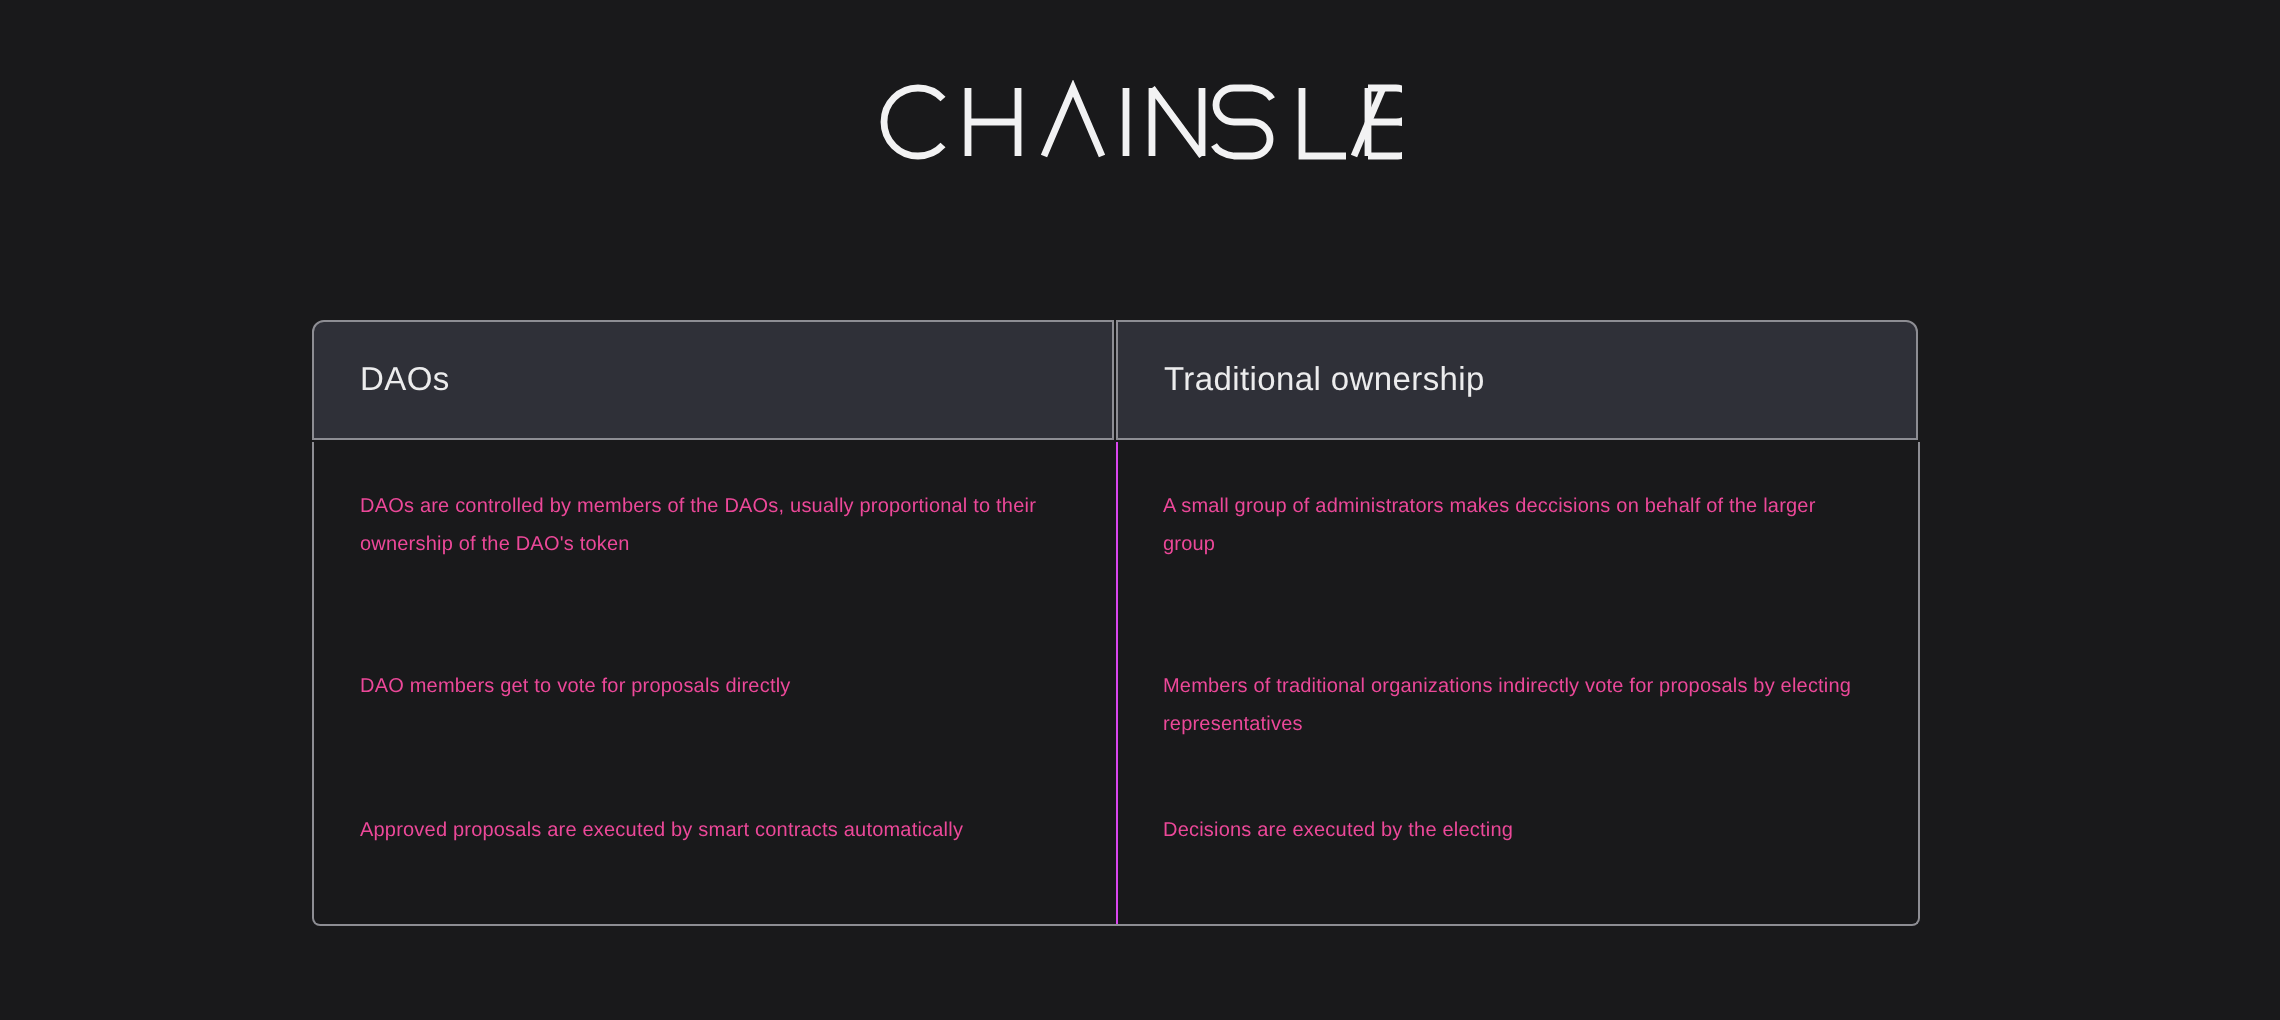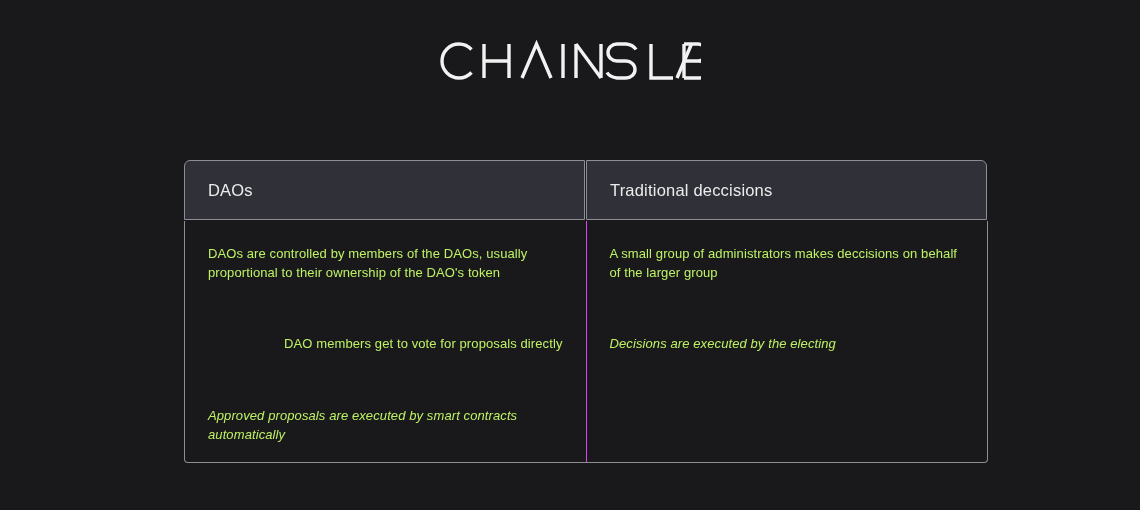--- a/index.html
+++ b/index.html
@@ -32,21 +32,21 @@
     width: 1140px;
     display: flex;
     justify-content: center;
     align-items: center;
   }
   .logo-svg { display: block; }
 
   
   .compare-table {
     position: absolute;
-    left: 184px;
+    left: 156px;
     top: 160px;
     width: 804px;
   }
 
   .header-row {
     display: flex;
     width: 100%;
   }
 
   .header-cell {
@@ -82,30 +82,30 @@
   .body-col {
     width: 401px;
     padding: 24px 23px 0 23px;
   }
   .body-col.right {
     border-left: 1px solid #d946ef;
     width: 402px;
   }
 
   .cell-text {
-    color: #bef264;
-    font-size: 13px;
+    color: #ec4899;
+    font-size: 10px;
     line-height: 18.6px;
     letter-spacing: 0.1px;
   }
 
   
   .row-slot-0 { height: 90px; }
-  .row-slot-1 { height: 72px; text-align: right; }
-  .row-slot-2 { height: 56px; font-style: italic; }
+  .row-slot-1 { height: 72px; }
+  .row-slot-2 { height: 56px; }
 </style>
 </head>
 <body>
 
 <div class="page">
 
   <div class="logo-wrap">
     <svg class="logo-svg" width="262" height="42" viewBox="0 0 262 42" fill="none" stroke="#f2f2f3" stroke-width="3.4" stroke-linecap="butt" stroke-linejoin="miter">
 
       <path d="M32.5 9.5A17 17 0 0 0 20 4 17 17 0 0 0 3 21 17 17 0 0 0 20 38a17 17 0 0 0 12.5-5.5"></path>
@@ -128,21 +128,21 @@
     </svg>
   </div>
 
   <div class="compare-table">
 
     <div class="header-row">
       <div class="header-cell left">
         <span>DAOs</span>
       </div>
       <div class="header-cell right">
-        <span>Traditional deccisions</span>
+        <span>Traditional ownership</span>
       </div>
     </div>
 
     <div class="body-box">
 
       <div class="body-col left">
         <div class="row-slot-0">
           <div class="cell-text">DAOs are controlled by members of the DAOs, usually proportional to their ownership of the DAO's token</div>
         </div>
         <div class="row-slot-1">
@@ -150,20 +150,23 @@
         </div>
         <div class="row-slot-2">
           <div class="cell-text">Approved proposals are executed by smart contracts automatically</div>
         </div>
       </div>
 
       <div class="body-col right">
         <div class="row-slot-0">
           <div class="cell-text">A small group of administrators makes deccisions on behalf of the larger group</div>
         </div>
+        <div class="row-slot-1">
+          <div class="cell-text">Members of traditional organizations indirectly vote for proposals by electing representatives</div>
+        </div>
         <div class="row-slot-2">
           <div class="cell-text">Decisions are executed by the electing</div>
         </div>
       </div>
 
     </div>
   </div>
 
 </div>
 

